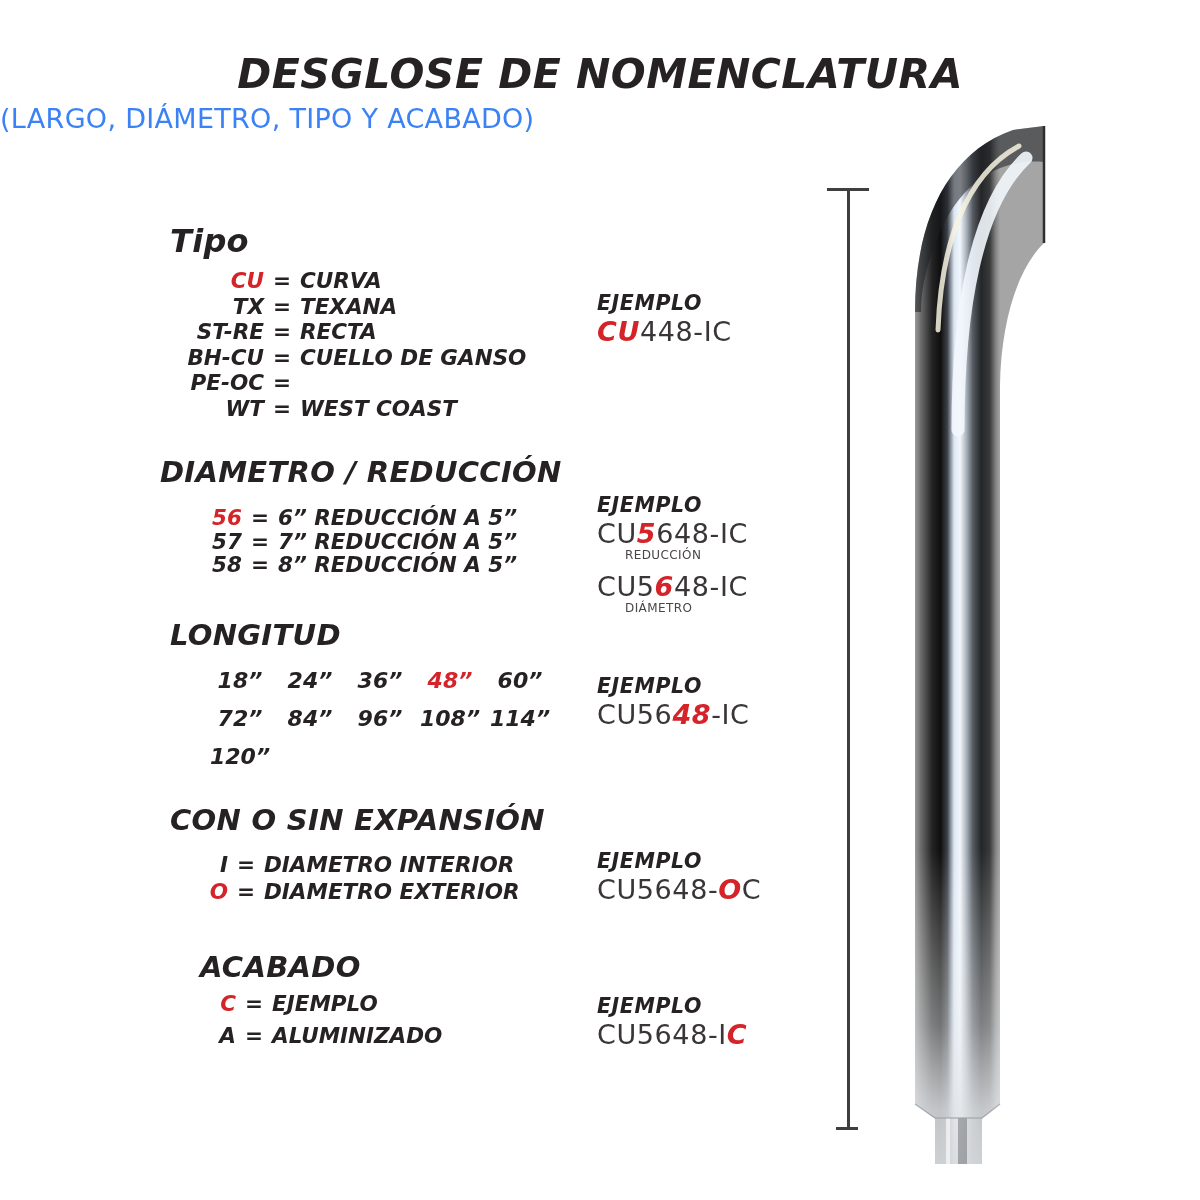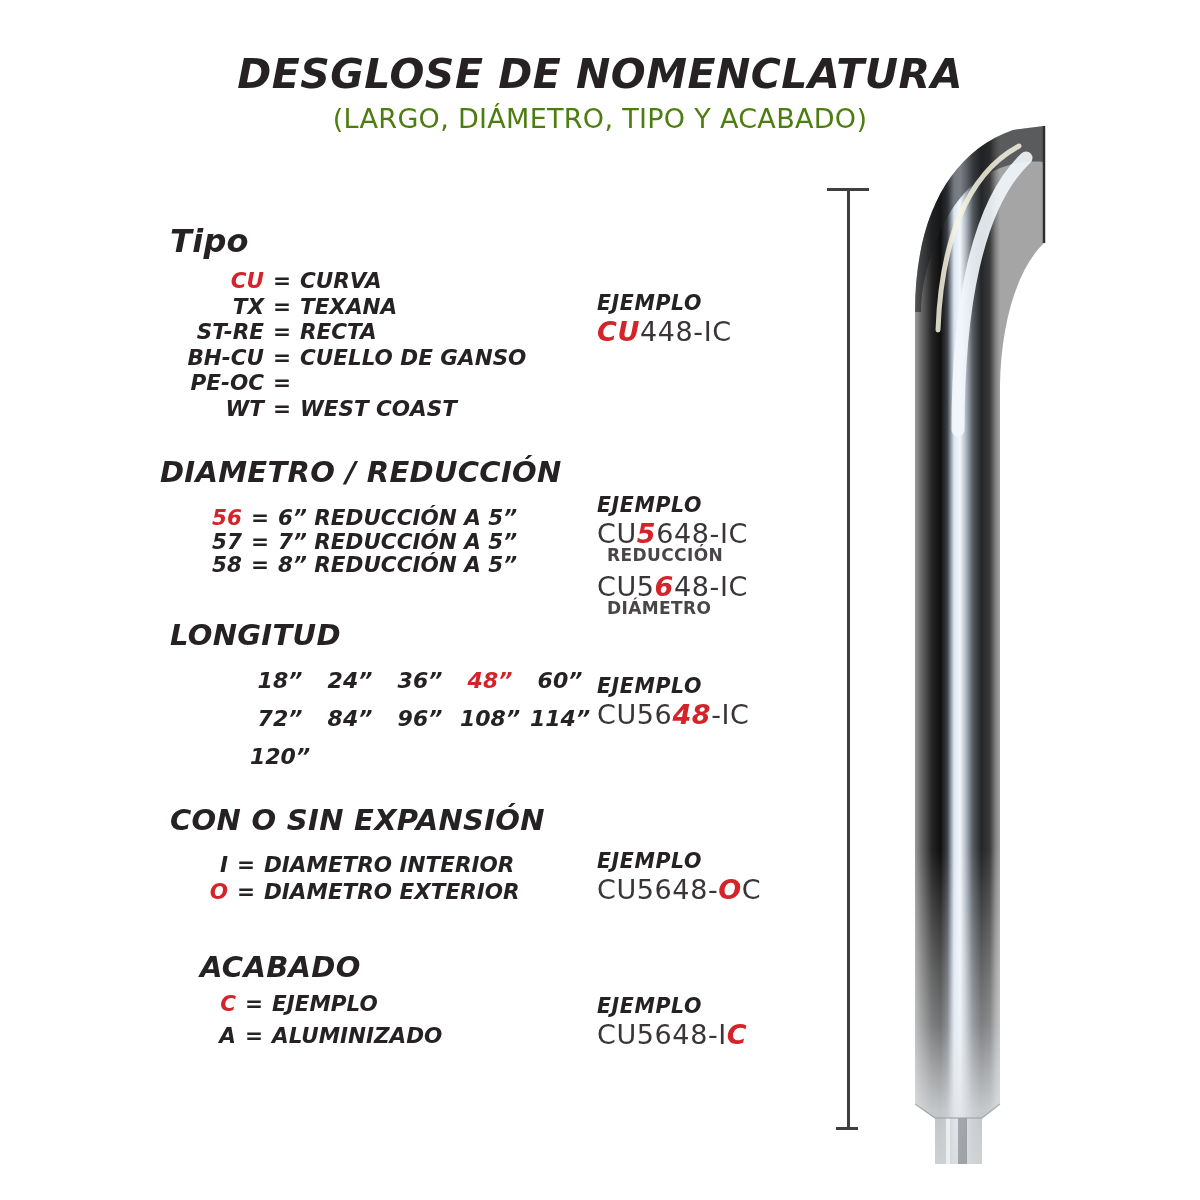--- a/index.html
+++ b/index.html
@@ -7,55 +7,55 @@
     position:relative;width:1152px;height:1200px;background:#ffffff;
     font-family:"DejaVu Sans","Liberation Sans",sans-serif;
     color:var(--ink,#262223);overflow:hidden;
   }
   .abs{position:absolute;}
   .title{
     top:50px;left:0;width:1200px;text-align:center;
     font-size:41px;font-weight:bold;font-style:italic;letter-spacing:.5px;
   }
   .subtitle{
-    top:103px;left:0;width:1200px;text-align:center;
-    font-size:27px;font-weight:normal;color:#4d7c0f;letter-spacing:.3px;
+    top:103px;left:0;width:1200px;text-align:left;
+    font-size:27px;font-weight:normal;color:#3b82f6;letter-spacing:.3px;
   }
   .sec-head{
     font-weight:bold;font-style:italic;font-size:29px;letter-spacing:.3px;white-space:nowrap;
   }
   .sec-head.tipo{font-size:32px;}
   .def-list{display:flex;flex-direction:column;}
   .def-row{display:flex;align-items:baseline;font-weight:bold;font-style:italic;font-size:21.5px;white-space:nowrap;}
   .def-row .code{text-align:right;}
   .def-row .eq{margin:0 9px;font-weight:bold;}
   .red{color:var(--red,#d42429);}
   .tipo-list .code{width:112px;}
   .tipo-list .def-row{line-height:25.5px;}
   .diam-list .code{width:90px;}
   .diam-list .def-row{line-height:23.5px;}
   .exp-list .code{width:76px;}
   .exp-list .def-row{line-height:27px;}
   .aca-list .code{width:84px;}
   .aca-list .def-row{line-height:32px;}
-  .len-grid{display:flex;flex-direction:column;margin-left:40px;}
+  .len-grid{display:flex;flex-direction:column;}
   .len-row{display:flex;}
   .len-cell{
     width:70px;text-align:center;font-weight:bold;font-style:italic;
     font-size:22px;line-height:38px;white-space:nowrap;
   }
   .example{display:flex;flex-direction:column;}
   .ex-label{font-weight:bold;font-style:italic;font-size:20.5px;letter-spacing:.6px;}
   .ex-code{
     font-size:27px;font-weight:normal;font-style:normal;color:#3a3538;
     letter-spacing:.6px;line-height:30px;margin-top:2px;white-space:nowrap;
   }
   .ex-code .hl{font-weight:bold;font-style:italic;color:var(--red,#d42429);}
   .ex-caption{
-    font-size:17px;color:#4a4548;letter-spacing:.4px;margin-left:10px;line-height:13px;font-weight:bold;
+    font-size:12px;color:#4a4548;letter-spacing:.4px;margin-left:28px;line-height:13px;
   }
   .gap8{height:8px;}
   .mline{background:#3f3f3f;}
 </style>
 </head>
 <body>
 
 <div class="canvas">
 
   <div class="abs title">DESGLOSE DE NOMENCLATURA</div>

